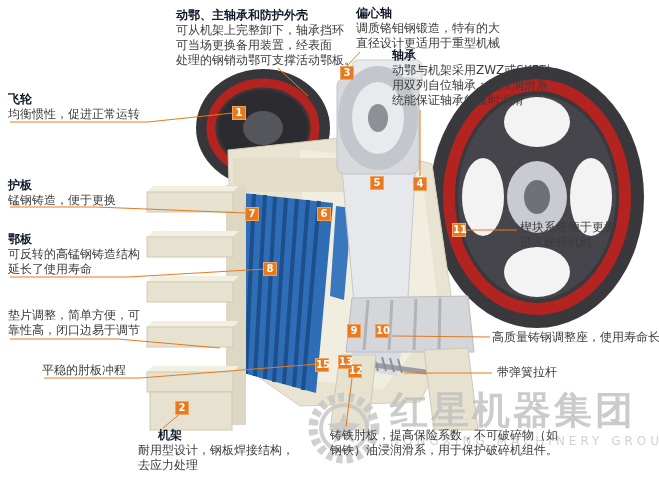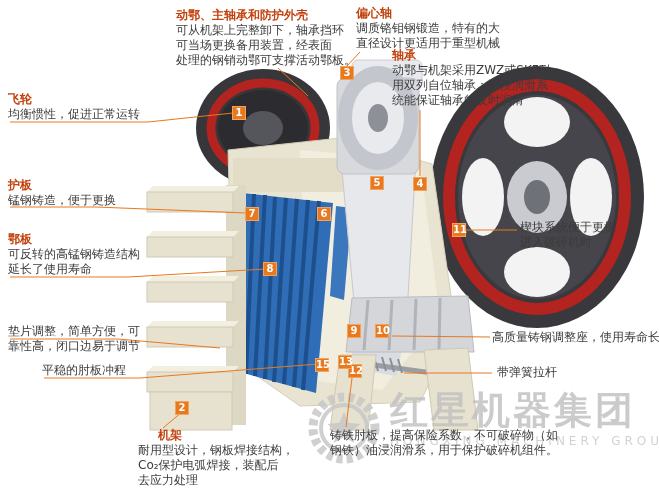--- a/index.html
+++ b/index.html
@@ -6,21 +6,21 @@
   html,body { background:#ffffff; }
   body { font-family:"DejaVu Sans", sans-serif; }
   .stage { position:relative; width:659px; height:500px; background:#fff; overflow:hidden; }
   svg.machine    { position:absolute; left:0; top:0; z-index:1; }
   .wm            { position:absolute; left:306px; top:390px; z-index:2; opacity:0.82; display:flex; align-items:flex-start; }
   .wm-text       { margin-left:8px; }
   .wm-cn         { font-size:38px; font-weight:bold; color:#c0c0c0; letter-spacing:3px; line-height:1.1; white-space:nowrap; }
   .wm-en         { font-size:12px; color:#c8c8c8; letter-spacing:4px; margin-top:2px; white-space:nowrap; }
   svg.connectors { position:absolute; left:0; top:0; z-index:4; }
   .label  { position:absolute; font-size:12px; line-height:15px; color:#3c3c3c; white-space:nowrap; z-index:5; }
-  .label .t { font-weight:bold; color:#c2410c; }
+  .label .t { font-weight:bold; color:#0f172a; }
   .label.indent-title .t { margin-left:20px; }
   .badge  { position:absolute; width:14px; height:14px; background:#e8791f; border:1px solid #f2a35e;
             color:#fff; font-size:10px; font-weight:bold; line-height:12px; text-align:center; z-index:6; }
 </style>
 </head>
 <body>
 
 <div class="stage">
 
   <svg class="machine" width="659" height="500" viewBox="0 0 659 500">
@@ -170,33 +170,32 @@
     <div class="t">护板</div>
     <div>锰钢铸造，便于更换</div>
   </div>
 
   <div class="label" style="left:8px;top:232px">
     <div class="t">鄂板</div>
     <div>可反转的高锰钢铸造结构</div>
     <div>延长了使用寿命</div>
   </div>
 
-  <div class="label" style="left:8px;top:324px">
+  <div class="label" style="left:8px;top:308px">
     <div>垫片调整，简单方便，可</div>
     <div>靠性高，闭口边易于调节</div>
   </div>
 
   <div class="label" style="left:42px;top:363px">
     <div>平稳的肘板冲程</div>
   </div>
 
   <div class="label indent-title" style="left:138px;top:428px">
     <div class="t">机架</div>
     <div>耐用型设计，钢板焊接结构，</div>
-    <div>Co₂保护电弧焊接，装配后</div>
     <div>去应力处理</div>
   </div>
 
   <div class="label" style="left:330px;top:428px">
     <div>铸铁肘板，提高保险系数，不可破碎物（如</div>
     <div>钢铁）油浸润滑系，用于保护破碎机组件。</div>
   </div>
 
   <div class="label" style="left:520px;top:220px">
     <div>楔块系统便于更换</div>

